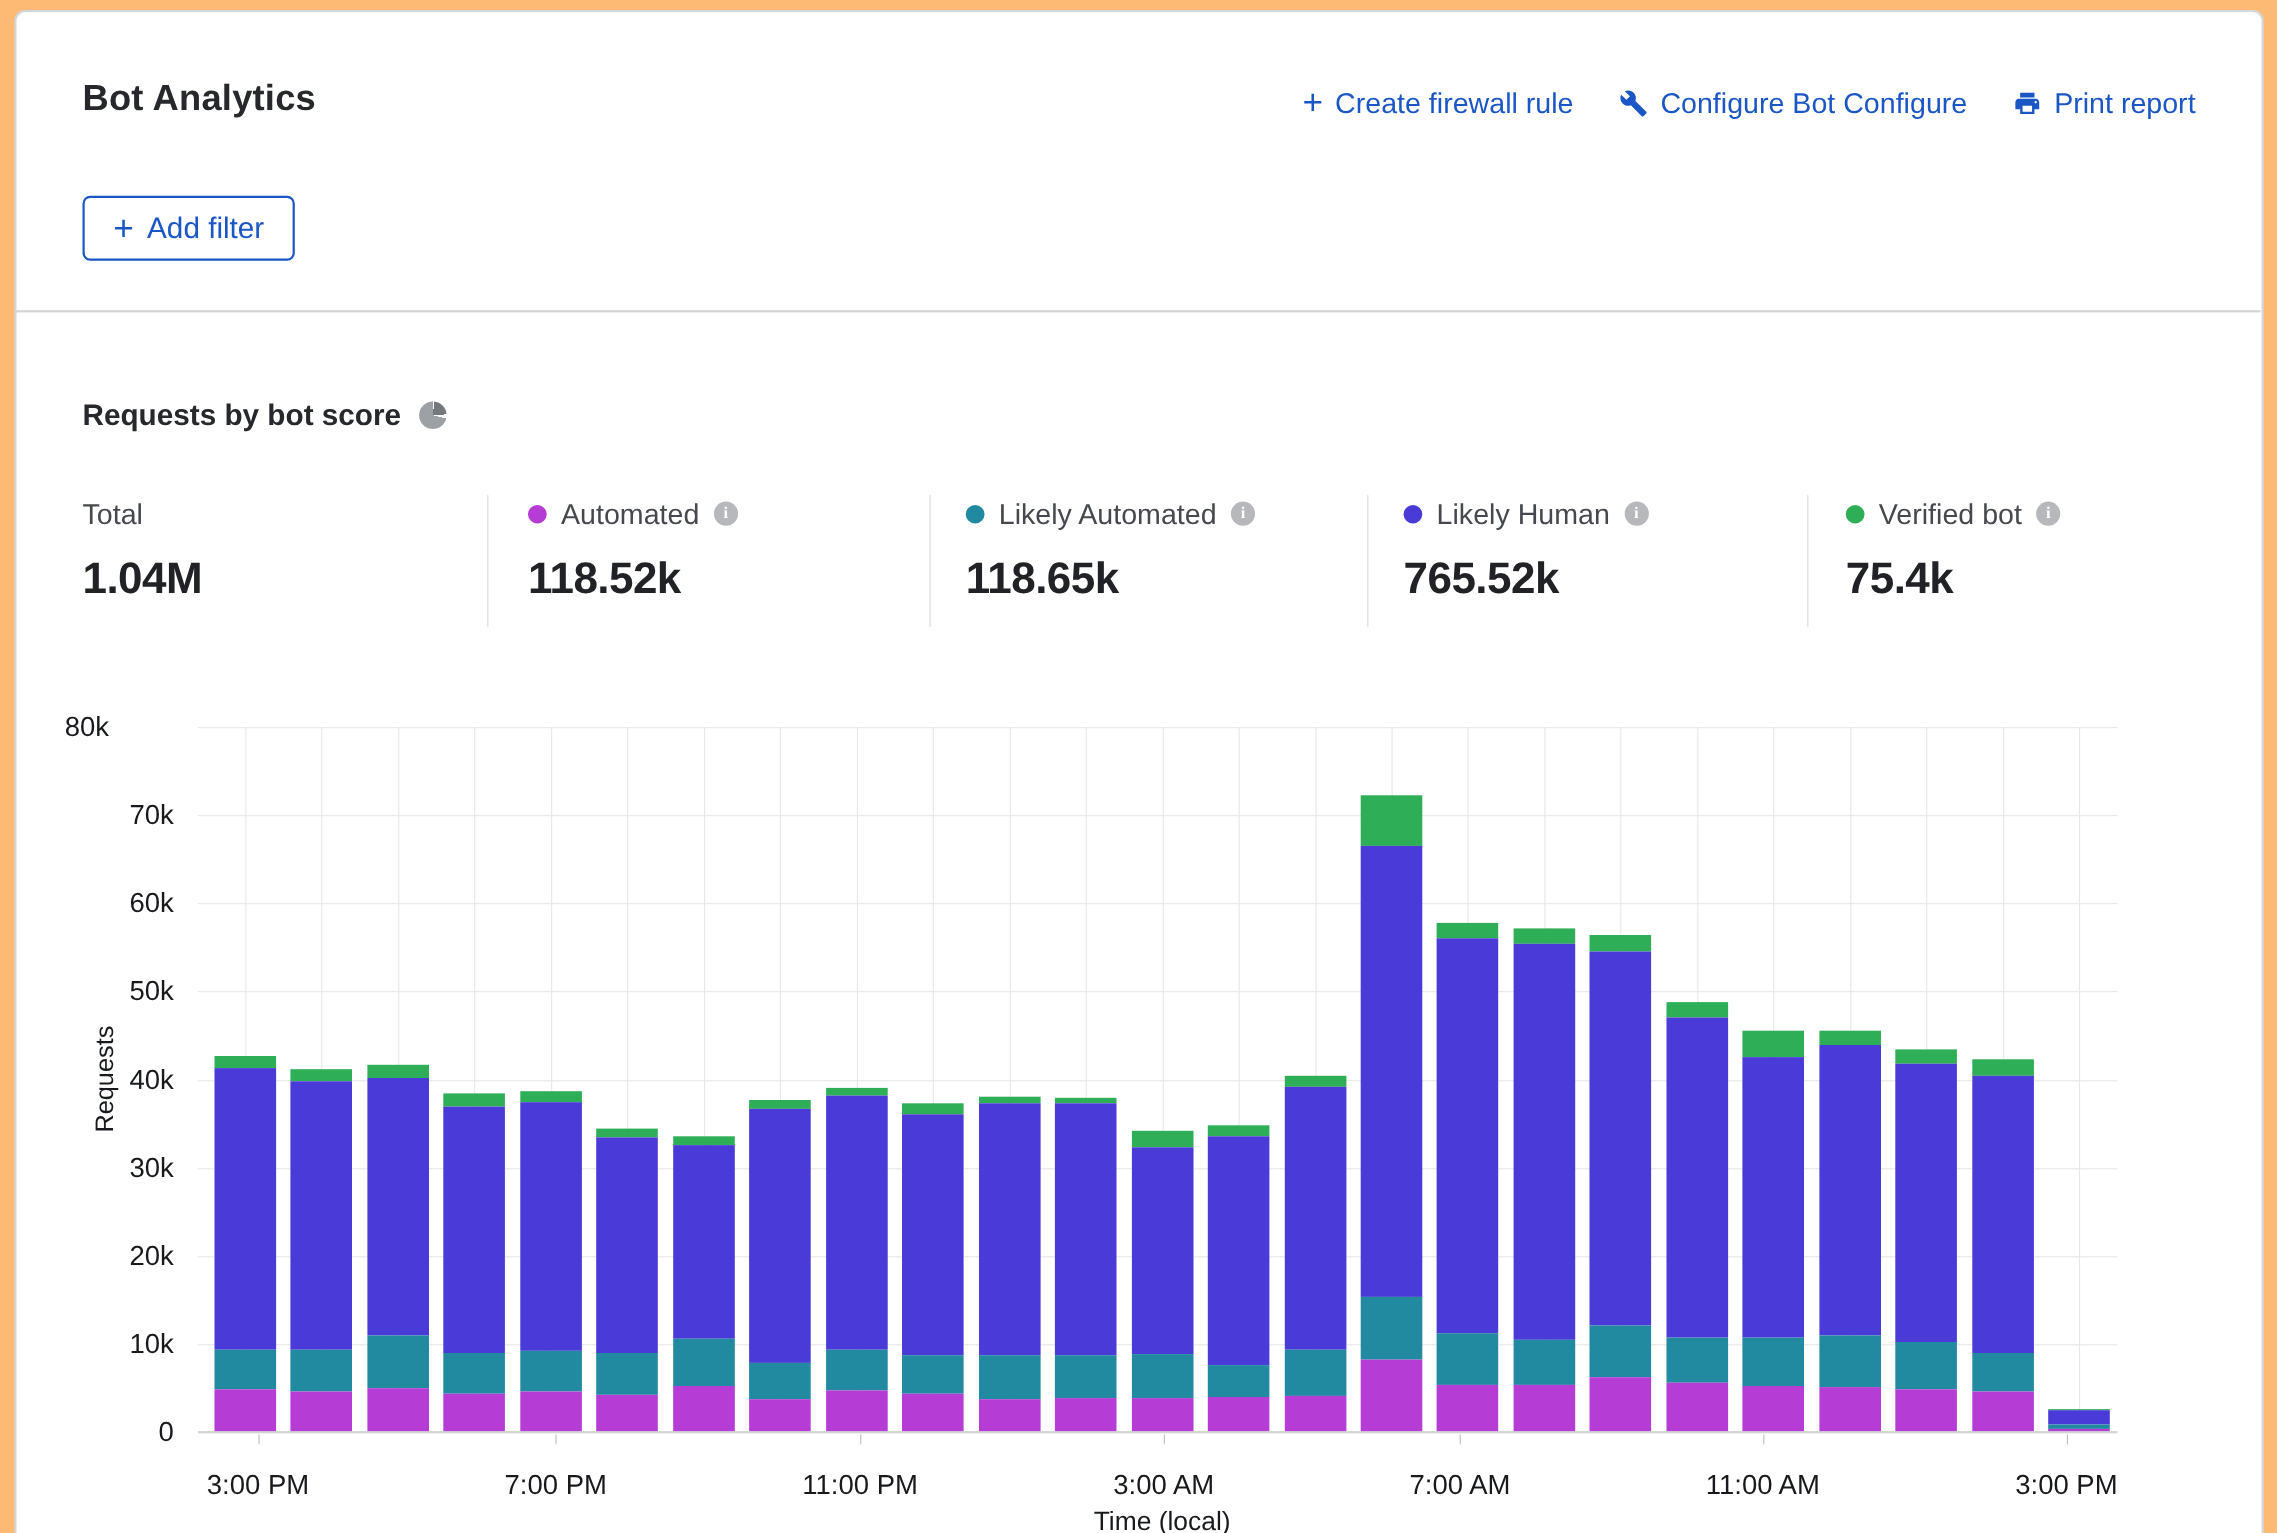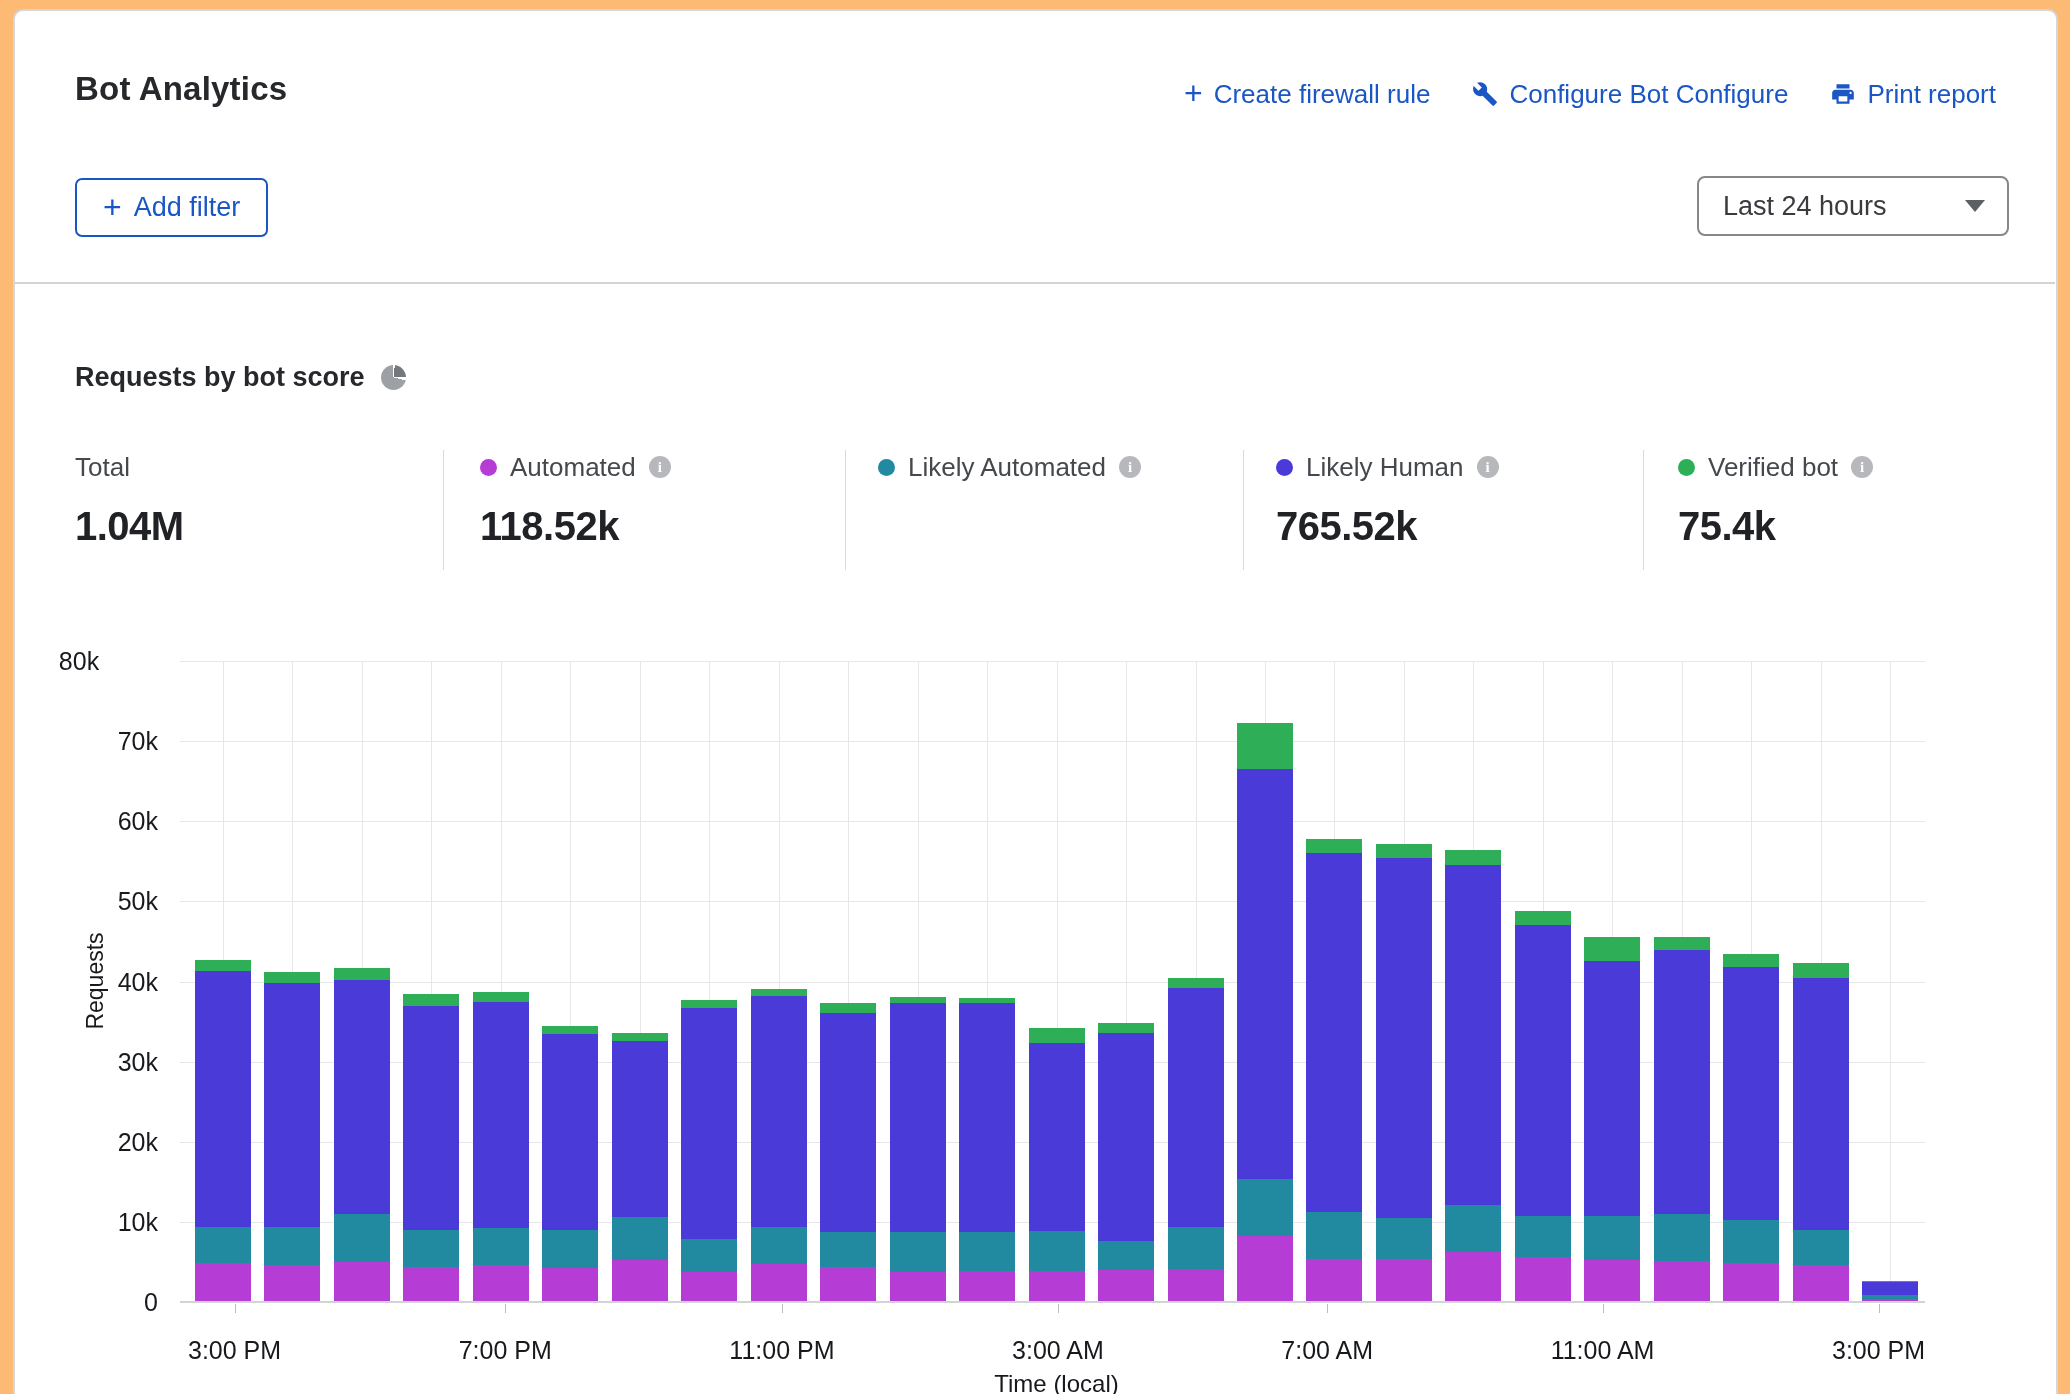--- a/index.html
+++ b/index.html
@@ -79,24 +79,20 @@
       </span>
       <span>Print report</span>
     </div>
   </div>
 
   <button class="btn-add">
     <span class="plus-glyph">+</span>
     <span>Add filter</span>
   </button>
 
-  <div class="dropdown">
-    <span>Last 24 hours</span>
-    <span class="caret"></span>
-  </div>
 
   <div class="hdr-divider"></div>
 
   <div class="section-title">
     <span class="txt">Requests by bot score</span>
     <span class="pie-icon"></span>
   </div>
 
   <div class="stat" style="left:75px">
     <div class="lab">
@@ -113,20 +109,21 @@
     </div>
     <div class="val">118.52k</div>
   </div>
   <div class="stat-divider" style="left:845px"></div>
   <div class="stat" style="left:878px">
     <div class="lab">
       <span class="dot" style="background: rgb(33, 137, 160);"></span>
       <span>Likely Automated</span>
       <span class="info-icon">i</span>
     </div>
+    <div class="val">118.65k</div>
   </div>
   <div class="stat-divider" style="left:1243px"></div>
   <div class="stat" style="left:1276px">
     <div class="lab">
       <span class="dot" style="background: rgb(74, 58, 216);"></span>
       <span>Likely Human</span>
       <span class="info-icon">i</span>
     </div>
     <div class="val">765.52k</div>
   </div>

